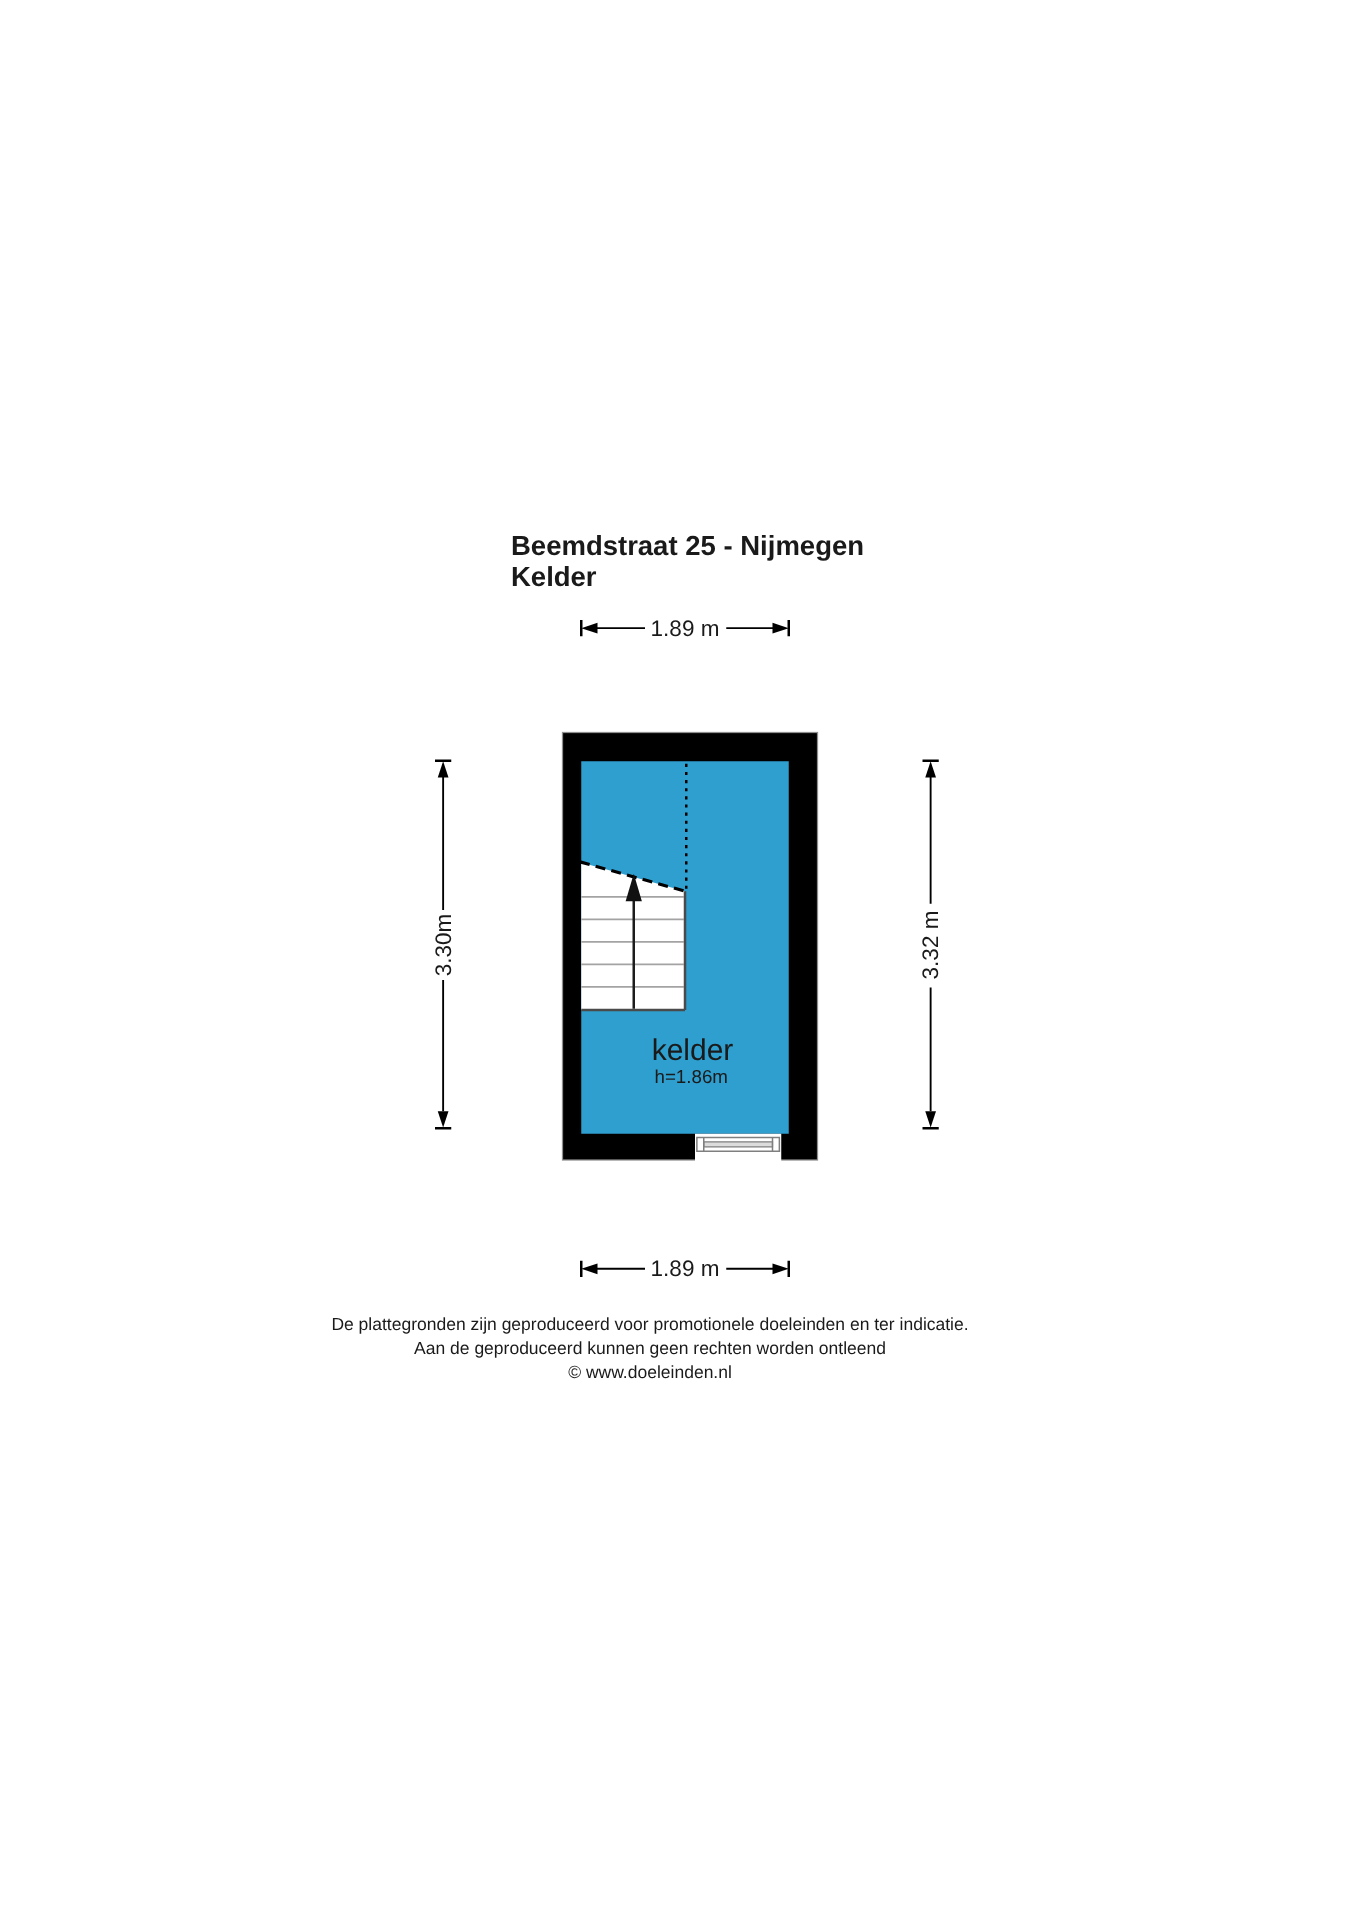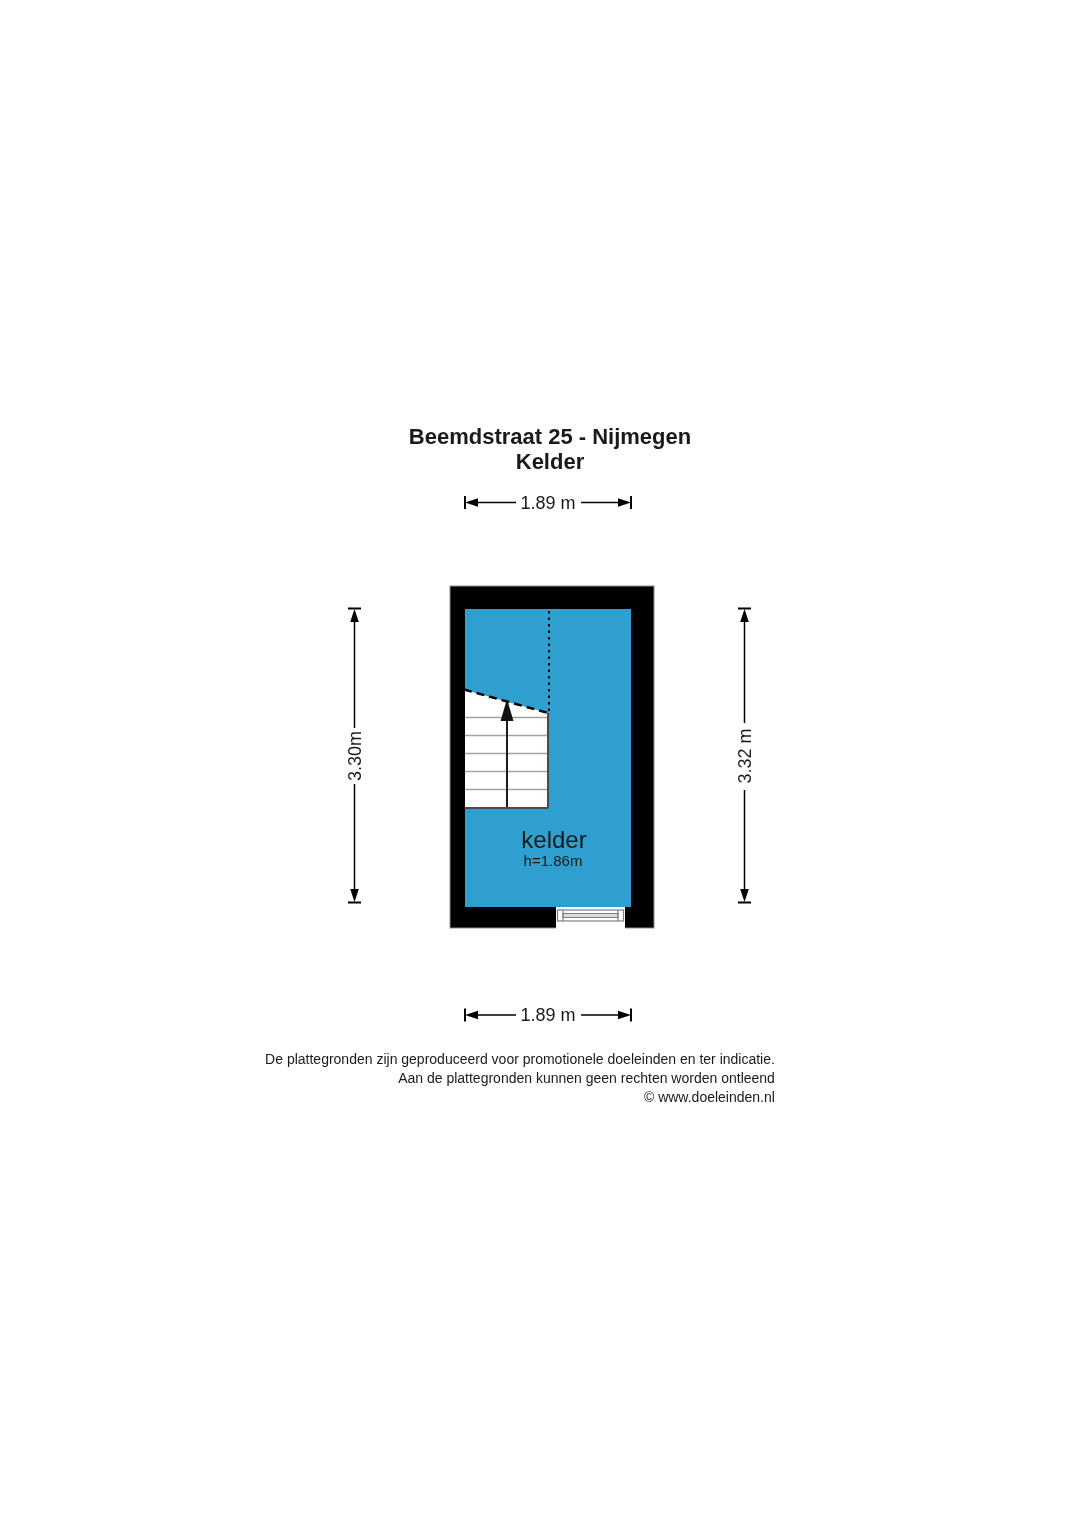--- a/index.html
+++ b/index.html
@@ -4,26 +4,26 @@
 <style>
   html,body{margin:0;padding:0;}
   body{
     width:1080px;height:1527px;position:relative;overflow:hidden;
     background:#ffffff;color:#000000;
     font-family:"Liberation Sans",sans-serif;
   }
   .abs{position:absolute;}
   .title-block{
     position:absolute;left:550px;top:424px;transform:translateX(-50%);
-    text-align:center;font-weight:bold;font-size:22px;line-height:25px;
+    font-weight:bold;font-size:22px;line-height:25px;
     white-space:nowrap;color:#1a1a1a;
   }
   .footer-block{
     position:absolute;left:520px;top:1050px;transform:translateX(-50%);
-    text-align:right;font-size:14px;line-height:19px;white-space:nowrap;
+    text-align:center;font-size:14px;line-height:19px;white-space:nowrap;
     color:#1a1a1a;
   }
   svg{display:block;}
   svg text{font-family:"Liberation Sans",sans-serif;fill:#1a1a1a;}
   .dim-text{font-size:18px;}
   .room-name{font-size:24px;}
   .room-height{font-size:15px;}
 </style>
 </head>
 <body>
@@ -100,15 +100,15 @@
   <polygon points="465,1015 478,1010.7 478,1019.3" fill="#000"></polygon>
   <line x1="477" y1="1015" x2="516" y2="1015" stroke="#000" stroke-width="1.5"></line>
   <text x="548" y="1015" text-anchor="middle" dominant-baseline="central" class="dim-text">1.89 m</text>
   <line x1="581" y1="1015" x2="620" y2="1015" stroke="#000" stroke-width="1.5"></line>
   <polygon points="631,1015 618,1010.7 618,1019.3" fill="#000"></polygon>
   <line x1="631" y1="1008.5" x2="631" y2="1021.5" stroke="#000" stroke-width="2"></line>
 </svg>
 
 <div class="footer-block">
   <div>De plattegronden zijn geproduceerd voor promotionele doeleinden en ter indicatie.</div>
-  <div>Aan de plattegronden kunnen geen rechten worden ontleend</div>
+  <div>Aan de geproduceerd kunnen geen rechten worden ontleend</div>
   <div>© www.doeleinden.nl</div>
 </div>
 
 </body></html>

